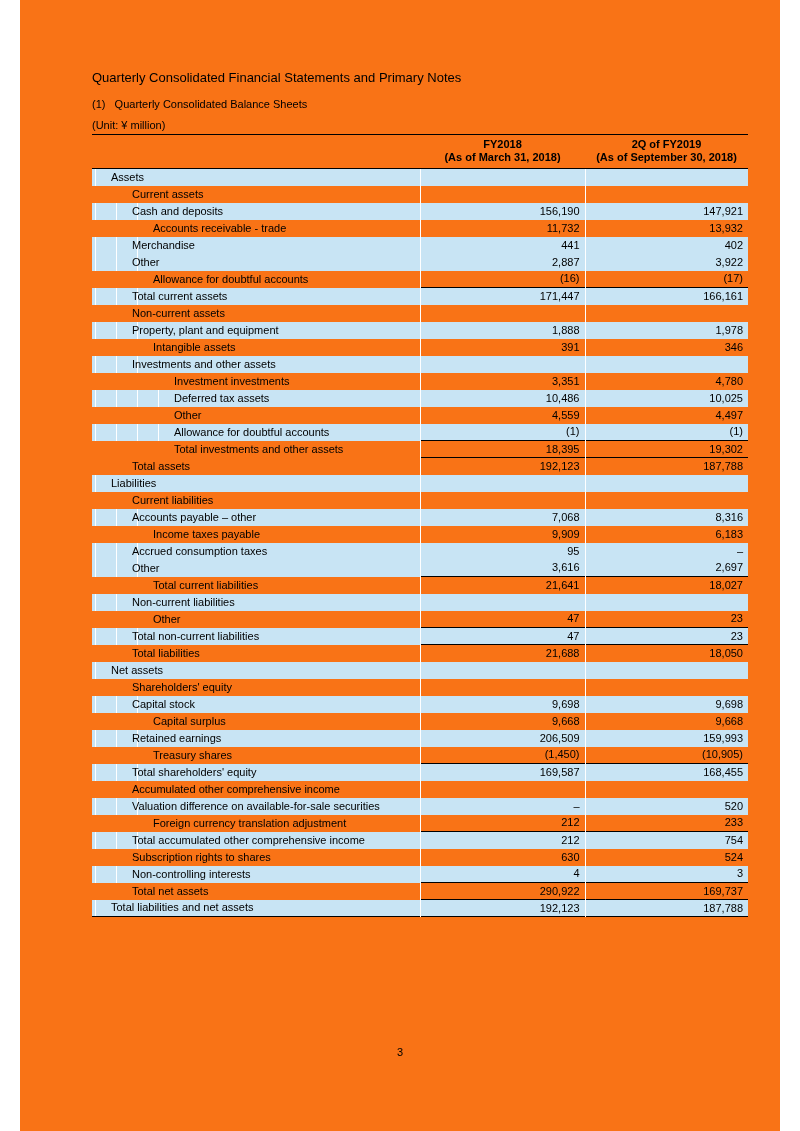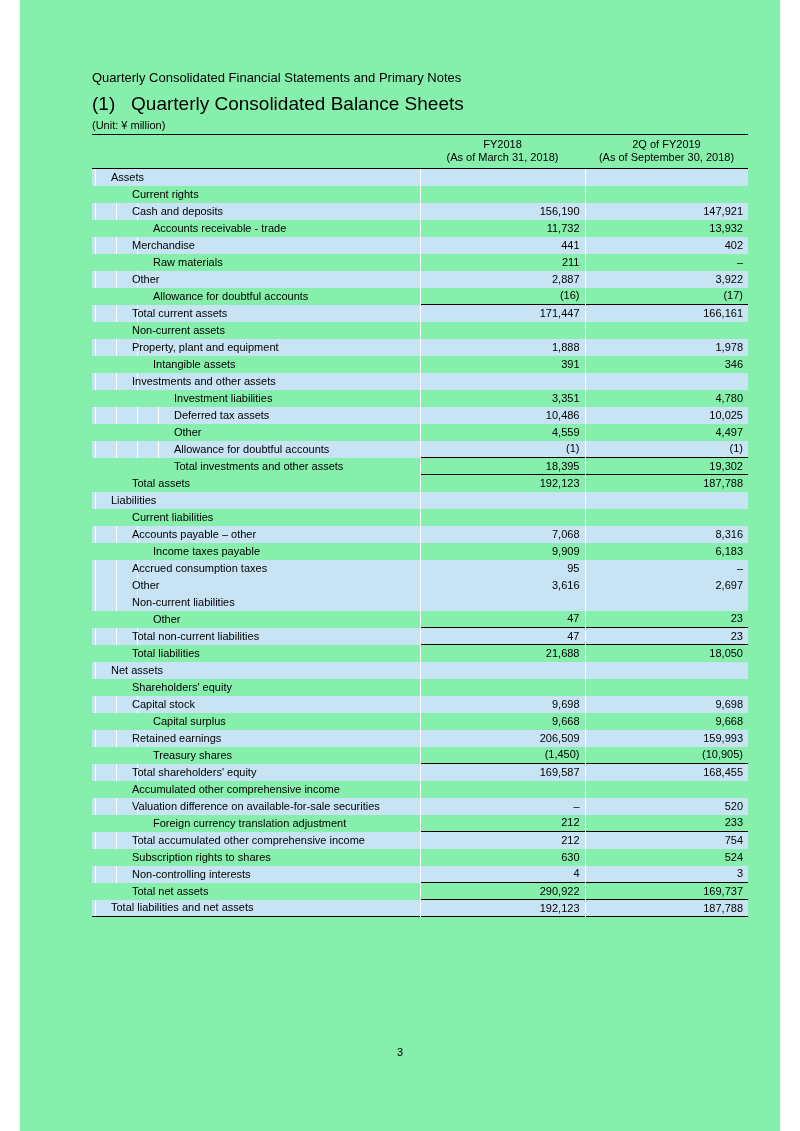--- a/index.html
+++ b/index.html
@@ -6,35 +6,35 @@
   html,body { background:#ffffff; }
   body {
     font-family:"Liberation Sans", sans-serif;
     color:#000;
     -webkit-font-smoothing:antialiased;
   }
   .page {
     position:relative;
     width:760px;
     height:1131px;
-    background:#86efac;
+    background:#f97316;
     overflow:hidden;
     margin:0 auto;
   }
   .doc-title {
     position:absolute;
     left:72px; top:70px;
     font-size:13px;
     line-height:16px;
     white-space:pre;
   }
   .doc-subtitle {
     position:absolute;
     left:72px; top:96px;
-    font-size:19px;
+    font-size:11px;
     line-height:16px;
     white-space:pre;
   }
   .unit-note {
     position:absolute;
     left:72px; top:119px;
     width:656px;
     text-align:left;
     font-size:11px;
     line-height:13px;
@@ -42,21 +42,21 @@
   table.fin-table {
     position:absolute;
     left:72px; top:134px;
     width:656px;
     border-collapse:collapse;
     table-layout:fixed;
     border-top:1px solid var(--table-border,#000);
     border-bottom:1px solid var(--table-border,#000);
   }
   table.fin-table thead th {
-    font-weight:normal;
+    font-weight:bold;
     font-size:11px;
     line-height:13px;
     text-align:center;
     vertical-align:middle;
     padding:3px 0 4px 0;
     border-bottom:1px solid var(--table-border,#000);
   }
   table.fin-table tbody td {
     font-size:11px;
     line-height:13px;
@@ -138,44 +138,39 @@
         </th>
       </tr>
     </thead>
     <tbody>
         <tr class="shaded">
           <td class="label indent-1">Assets</td>
           <td class="val"></td>
           <td class="val"></td>
         </tr>
         <tr class="">
-          <td class="label indent-2">Current rights</td>
+          <td class="label indent-2">Current assets</td>
           <td class="val"></td>
           <td class="val"></td>
         </tr>
         <tr class="shaded">
           <td class="label indent-3">Cash and deposits</td>
           <td class="val">156,190</td>
           <td class="val">147,921</td>
         </tr>
         <tr class="">
           <td class="label indent-3">Accounts receivable - trade</td>
           <td class="val">11,732</td>
           <td class="val">13,932</td>
         </tr>
         <tr class="shaded">
           <td class="label indent-3">Merchandise</td>
           <td class="val">441</td>
           <td class="val">402</td>
         </tr>
-        <tr class="">
-          <td class="label indent-3">Raw materials</td>
-          <td class="val">211</td>
-          <td class="val">–</td>
-        </tr>
         <tr class="shaded">
           <td class="label indent-3">Other</td>
           <td class="val">2,887</td>
           <td class="val">3,922</td>
         </tr>
         <tr class="">
           <td class="label indent-3">Allowance for doubtful accounts</td>
           <td class="val">(16)</td>
           <td class="val">(17)</td>
         </tr>
@@ -198,21 +193,21 @@
           <td class="label indent-3">Intangible assets</td>
           <td class="val">391</td>
           <td class="val">346</td>
         </tr>
         <tr class="shaded">
           <td class="label indent-3">Investments and other assets</td>
           <td class="val"></td>
           <td class="val"></td>
         </tr>
         <tr class="">
-          <td class="label indent-4">Investment liabilities</td>
+          <td class="label indent-4">Investment investments</td>
           <td class="val">3,351</td>
           <td class="val">4,780</td>
         </tr>
         <tr class="shaded">
           <td class="label indent-4">Deferred tax assets</td>
           <td class="val">10,486</td>
           <td class="val">10,025</td>
         </tr>
         <tr class="">
           <td class="label indent-4">Other</td>
@@ -257,20 +252,25 @@
         <tr class="shaded">
           <td class="label indent-3">Accrued consumption taxes</td>
           <td class="val">95</td>
           <td class="val">–</td>
         </tr>
         <tr class="shaded">
           <td class="label indent-3">Other</td>
           <td class="val">3,616</td>
           <td class="val">2,697</td>
         </tr>
+        <tr class=" total">
+          <td class="label indent-3">Total current liabilities</td>
+          <td class="val">21,641</td>
+          <td class="val">18,027</td>
+        </tr>
         <tr class="shaded">
           <td class="label indent-2">Non-current liabilities</td>
           <td class="val"></td>
           <td class="val"></td>
         </tr>
         <tr class="">
           <td class="label indent-3">Other</td>
           <td class="val">47</td>
           <td class="val">23</td>
         </tr>

